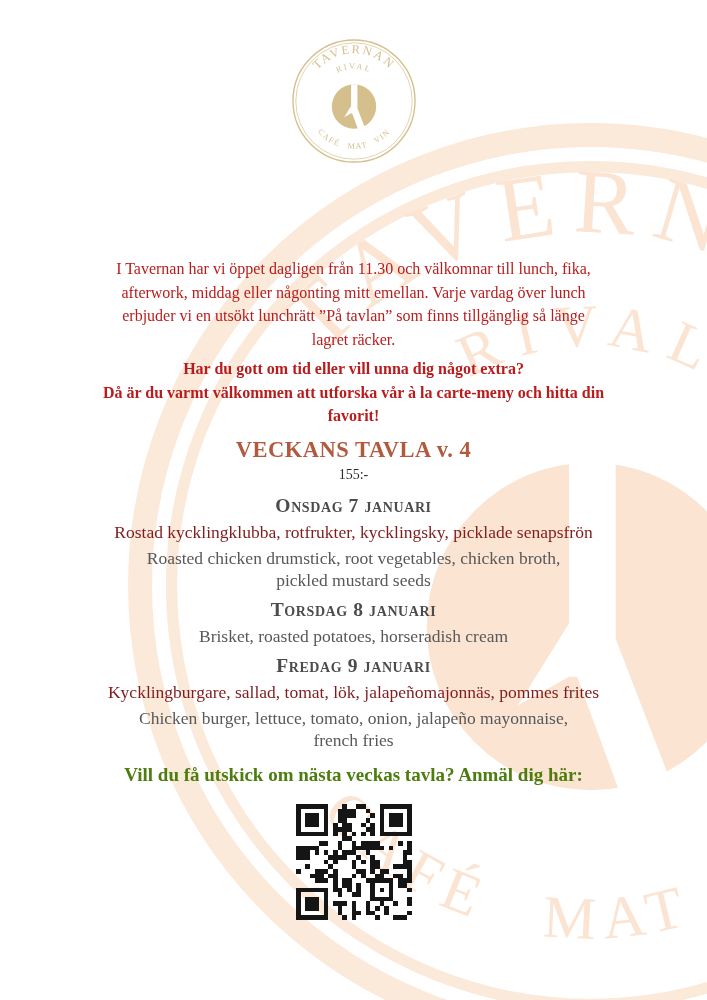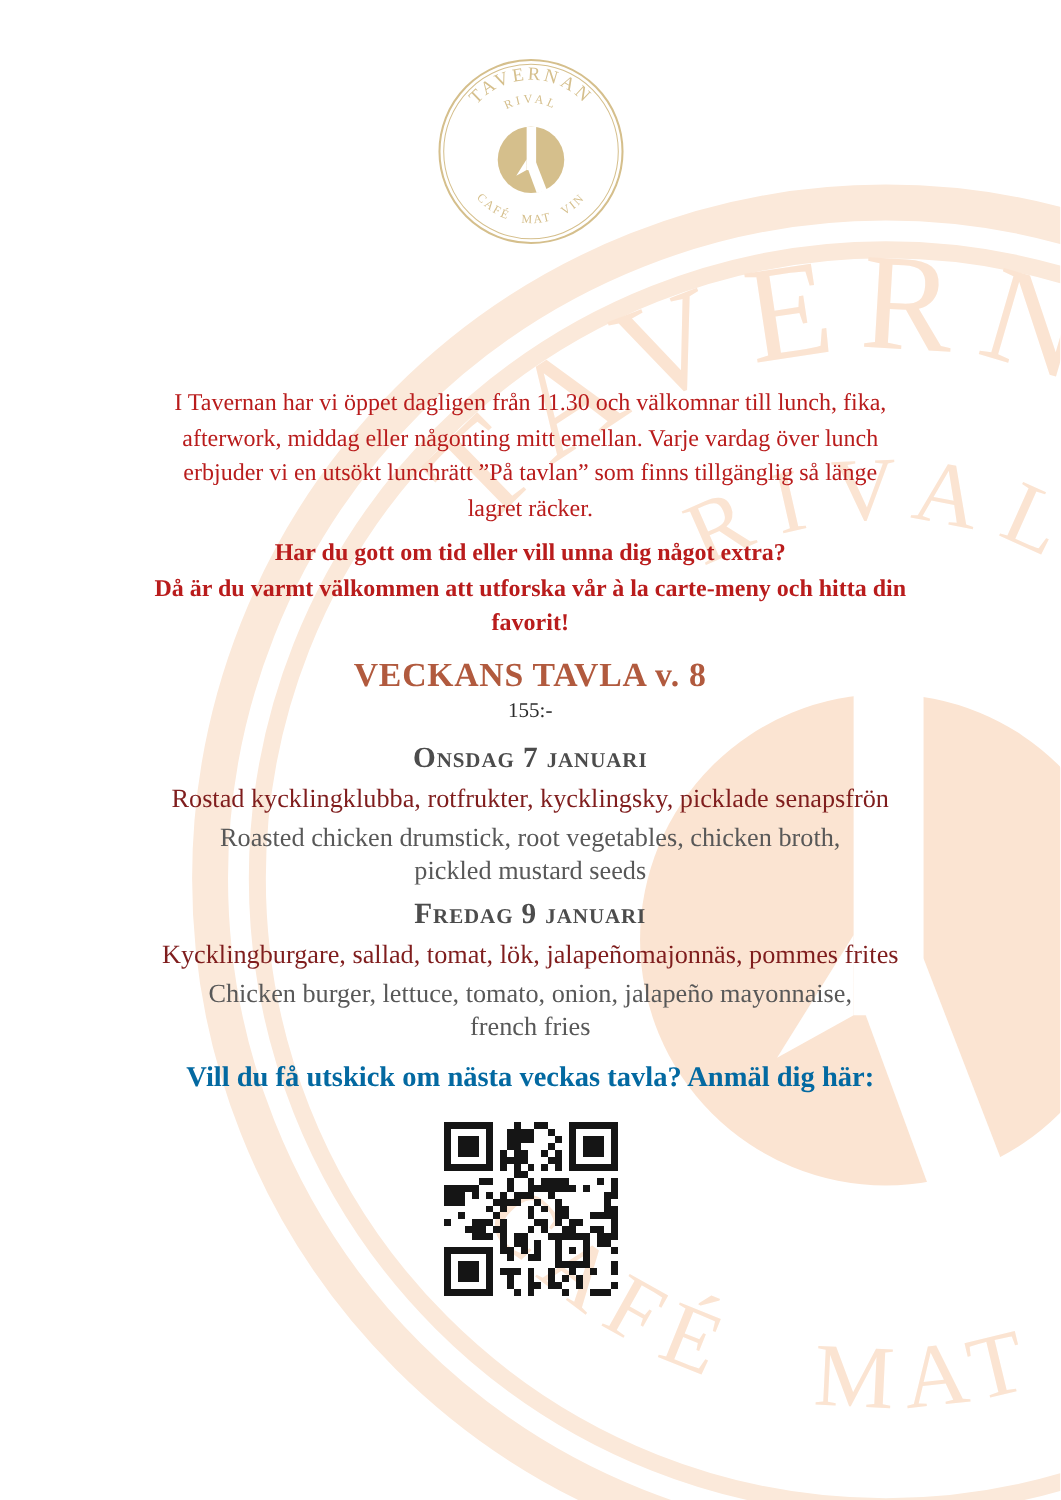--- a/index.html
+++ b/index.html
@@ -38,21 +38,21 @@
   .day-section{margin-top:7px;}
   .day-name{
     margin:4px;font-size:19.5px;line-height:23px;font-weight:bold;
     font-variant:small-caps;letter-spacing:0.6px;color:#4c4c4c;
   }
   .dish-sv{margin:4px 20px;font-size:17.5px;line-height:22px;color:#7f1d1d;white-space:pre-line;}
   .dish-en{margin:0 20px;font-size:17.5px;line-height:22px;color:#585858;white-space:pre-line;}
 
   .cta{
     margin:13px 20px 0 20px;
-    font-size:19px;font-weight:bold;color:#0369a1;
+    font-size:19px;font-weight:bold;color:#4d7c0f;
   }
   .qr-wrap{margin-top:18px;display:flex;justify-content:center;}
   .qr-wrap svg{width:116px;height:116px;shape-rendering:crispEdges;}
 
   
   .gold-fill{fill:#d5bf8c;}
   .gold-stroke{stroke:#d5bf8c;fill:none;}
   .wm-fill{fill:#fbe4d2;}
   .wm-stroke{stroke:#fbe9da;fill:none;}
   .logo-text{font-family:"Liberation Serif",serif;}
@@ -117,31 +117,33 @@
     </div>
 
     <p class="intro p1">I Tavernan har vi öppet dagligen från 11.30 och välkomnar till lunch, fika,
 afterwork, middag eller någonting mitt emellan. Varje vardag över lunch
 erbjuder vi en utsökt lunchrätt ”På tavlan” som finns tillgänglig så länge
 lagret räcker.</p>
     <p class="intro p2">Har du gott om tid eller vill unna dig något extra?
 Då är du varmt välkommen att utforska vår à la carte-meny och hitta din
 favorit!</p>
 
-    <h1 class="menu-title">VECKANS TAVLA v. 8</h1>
+    <h1 class="menu-title">VECKANS TAVLA v. 4</h1>
     <div class="price">155:-</div>
 
     <section class="day-section">
       <h2 class="day-name">Onsdag 7 januari</h2>
       <p class="dish-sv">Rostad kycklingklubba, rotfrukter, kycklingsky, picklade senapsfrön</p>
       <p class="dish-en">Roasted chicken drumstick, root vegetables, chicken broth,
 pickled mustard seeds</p>
     </section>
 
     <section class="day-section">
+      <h2 class="day-name">Torsdag 8 januari</h2>
+      <p class="dish-en">Brisket, roasted potatoes, horseradish cream</p>
     </section>
 
     <section class="day-section">
       <h2 class="day-name">Fredag 9 januari</h2>
       <p class="dish-sv">Kycklingburgare, sallad, tomat, lök, jalapeñomajonnäs, pommes frites</p>
       <p class="dish-en">Chicken burger, lettuce, tomato, onion, jalapeño mayonnaise,
 french fries</p>
     </section>
 
     <p class="cta">Vill du få utskick om nästa veckas tavla? Anmäl dig här:</p>

